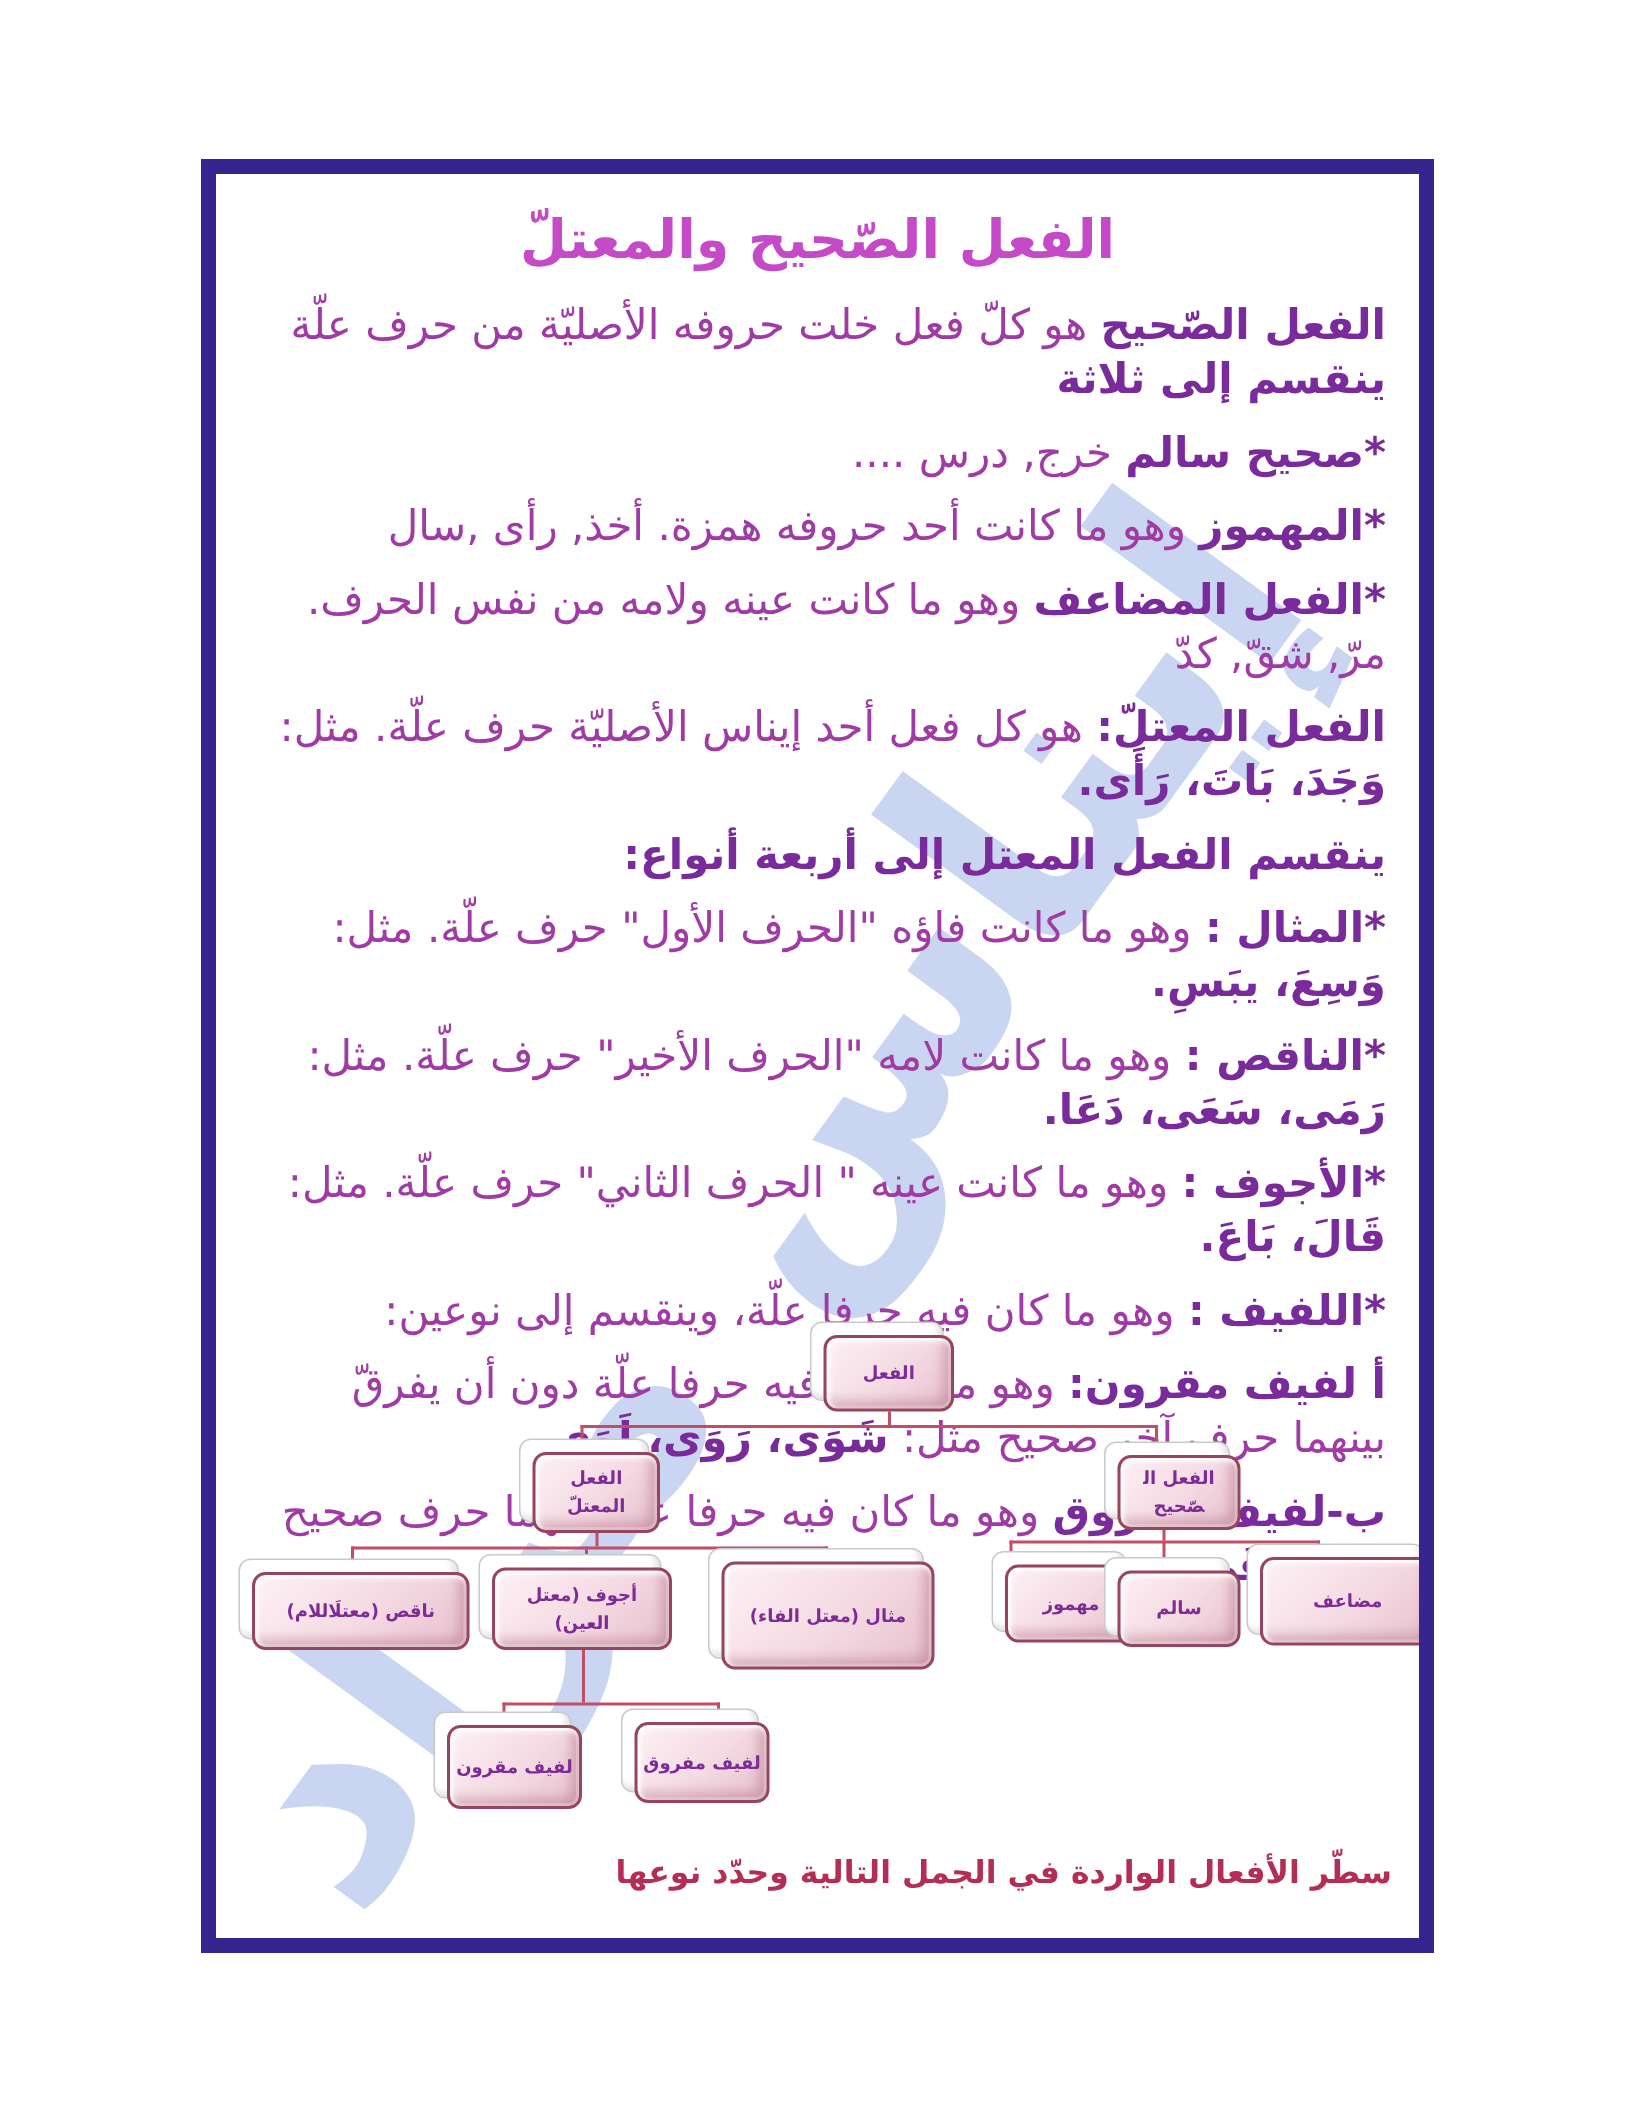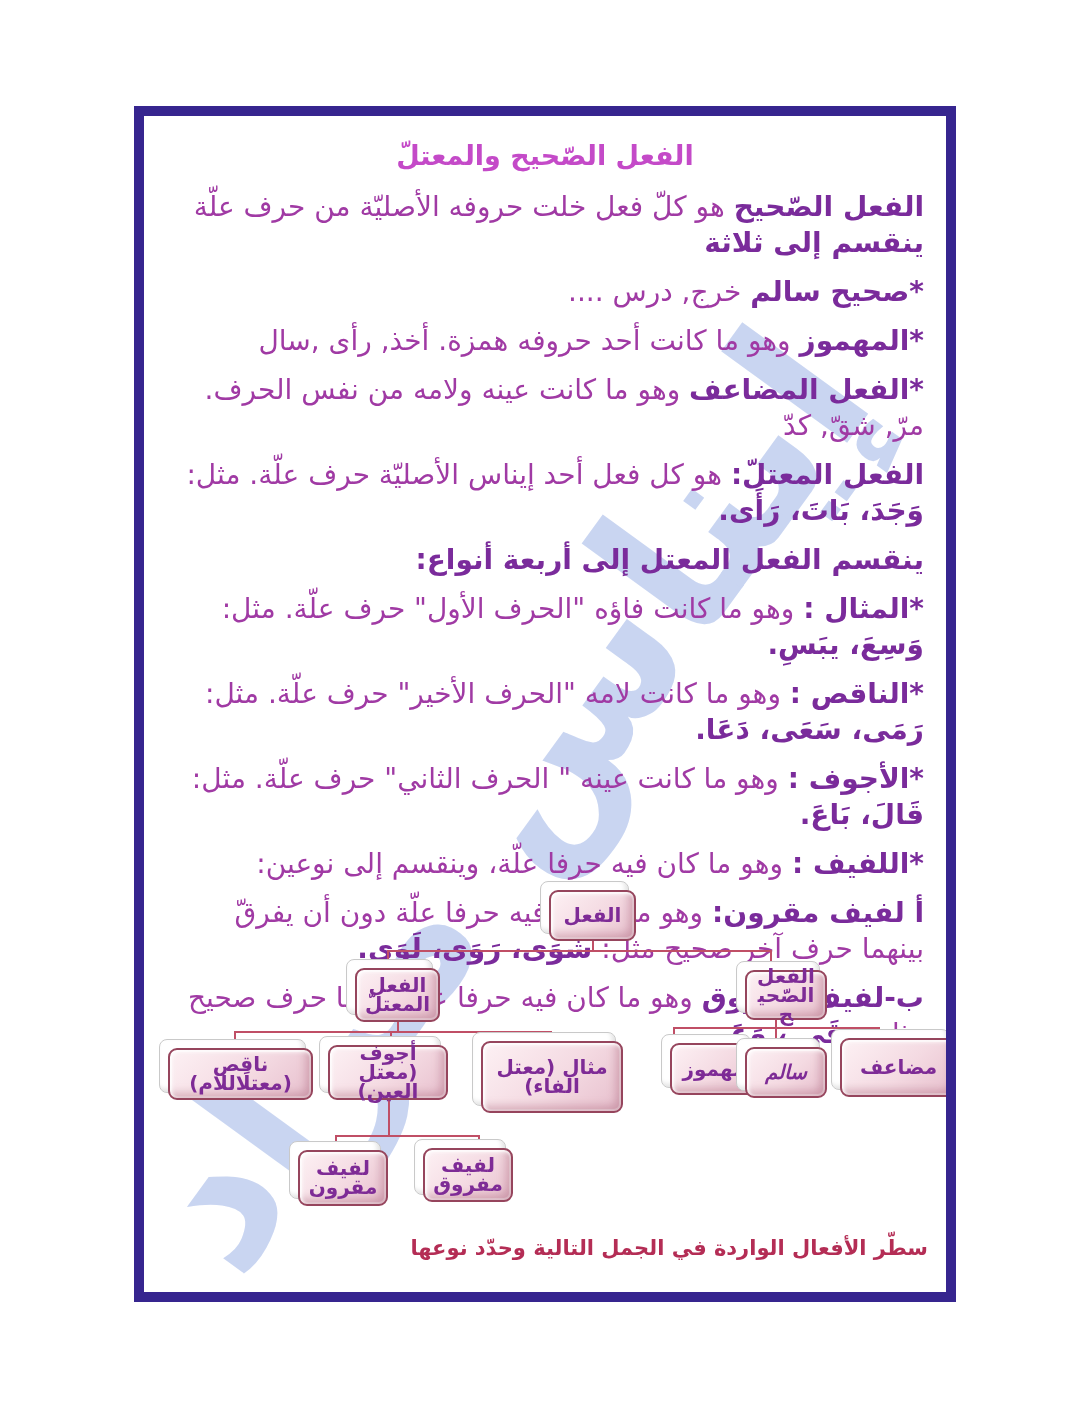--- a/index.html
+++ b/index.html
@@ -15,21 +15,21 @@
   
   .watermark{
     position:absolute;left:-194px;top:554px;width:1100px;height:260px;
     transform:rotate(-54deg);transform-origin:center;
     font-size:205px;line-height:260px;white-space:nowrap;text-align:center;
     color:#BCCBEE;opacity:.8;font-weight:bold;z-index:0;pointer-events:none;
   }
   
   .content{position:absolute;inset:0;padding:10px 22px 0 22px;z-index:1;}
   .doc-title{
-    text-align:center;font-size:27px;font-weight:bold;color:#C44AC8;
+    text-align:center;font-size:36px;font-weight:bold;color:#C44AC8;
     margin:14px 0 18px 0;
   }
   .para{
     font-size:28px;line-height:36px;margin:0 0 13px 0;text-align:right;
     color:#A03AA4;
   }
   .para .b{font-weight:bold;color:#7A2B9B;}
   
   .diagram{position:absolute;left:0;top:756px;width:802px;height:420px;z-index:1;}
   .conn{position:absolute;background:#C04F66;}
@@ -42,21 +42,21 @@
   .node-face{
     position:absolute;inset:0;border:2px solid #96455D;border-radius:9px;
     background:linear-gradient(135deg,#fdf1f4 0%,#f4dae2 55%,#e7bfcd 100%);
     box-shadow:inset 2px 2px 4px rgba(255,255,255,.95),
                inset -5px -5px 8px rgba(166,94,118,.40),
                inset 0 0 0 2px rgba(255,255,255,.55);
     display:flex;align-items:center;justify-content:center;
     text-align:center;overflow:visible;
   }
   .node-label{
-    font-size:20px;line-height:19px;font-weight:bold;color:#7E2B96;
+    font-size:12px;line-height:19px;font-weight:bold;color:#7E2B96;
     padding:0 2px;
   }
   .node-sound .node-label{width:66px;word-break:break-all;}
   
   .footer-line{
     position:absolute;top:1120px;right:18px;z-index:1;
     font-size:21px;font-weight:bold;color:#B42D55;text-align:right;
   }
 </style>
 </head>
@@ -140,21 +140,21 @@
       <div class="node-face">
           <span class="node-label">مثال (معتل الفاء)</span>
         </div>
     </div>
     <div class="node" style="left:526px;top:171px;width:88px;height:52px;border-radius:12px;">
       <div class="node-shadow"></div>
       <div class="node-face">
           <span class="node-label">مهموز</span>
         </div>
     </div>
-    <div class="node" style="left:601px;top:175px;width:82px;height:51px;font-style:italic;">
+    <div class="node" style="left:601px;top:175px;width:82px;height:51px;">
       <div class="node-shadow"></div>
       <div class="node-face">
           <span class="node-label">سالم</span>
         </div>
     </div>
     <div class="node" style="left:696px;top:166px;width:117px;height:59px;">
       <div class="node-shadow"></div>
       <div class="node-face">
           <span class="node-label">مضاعف</span>
         </div>

